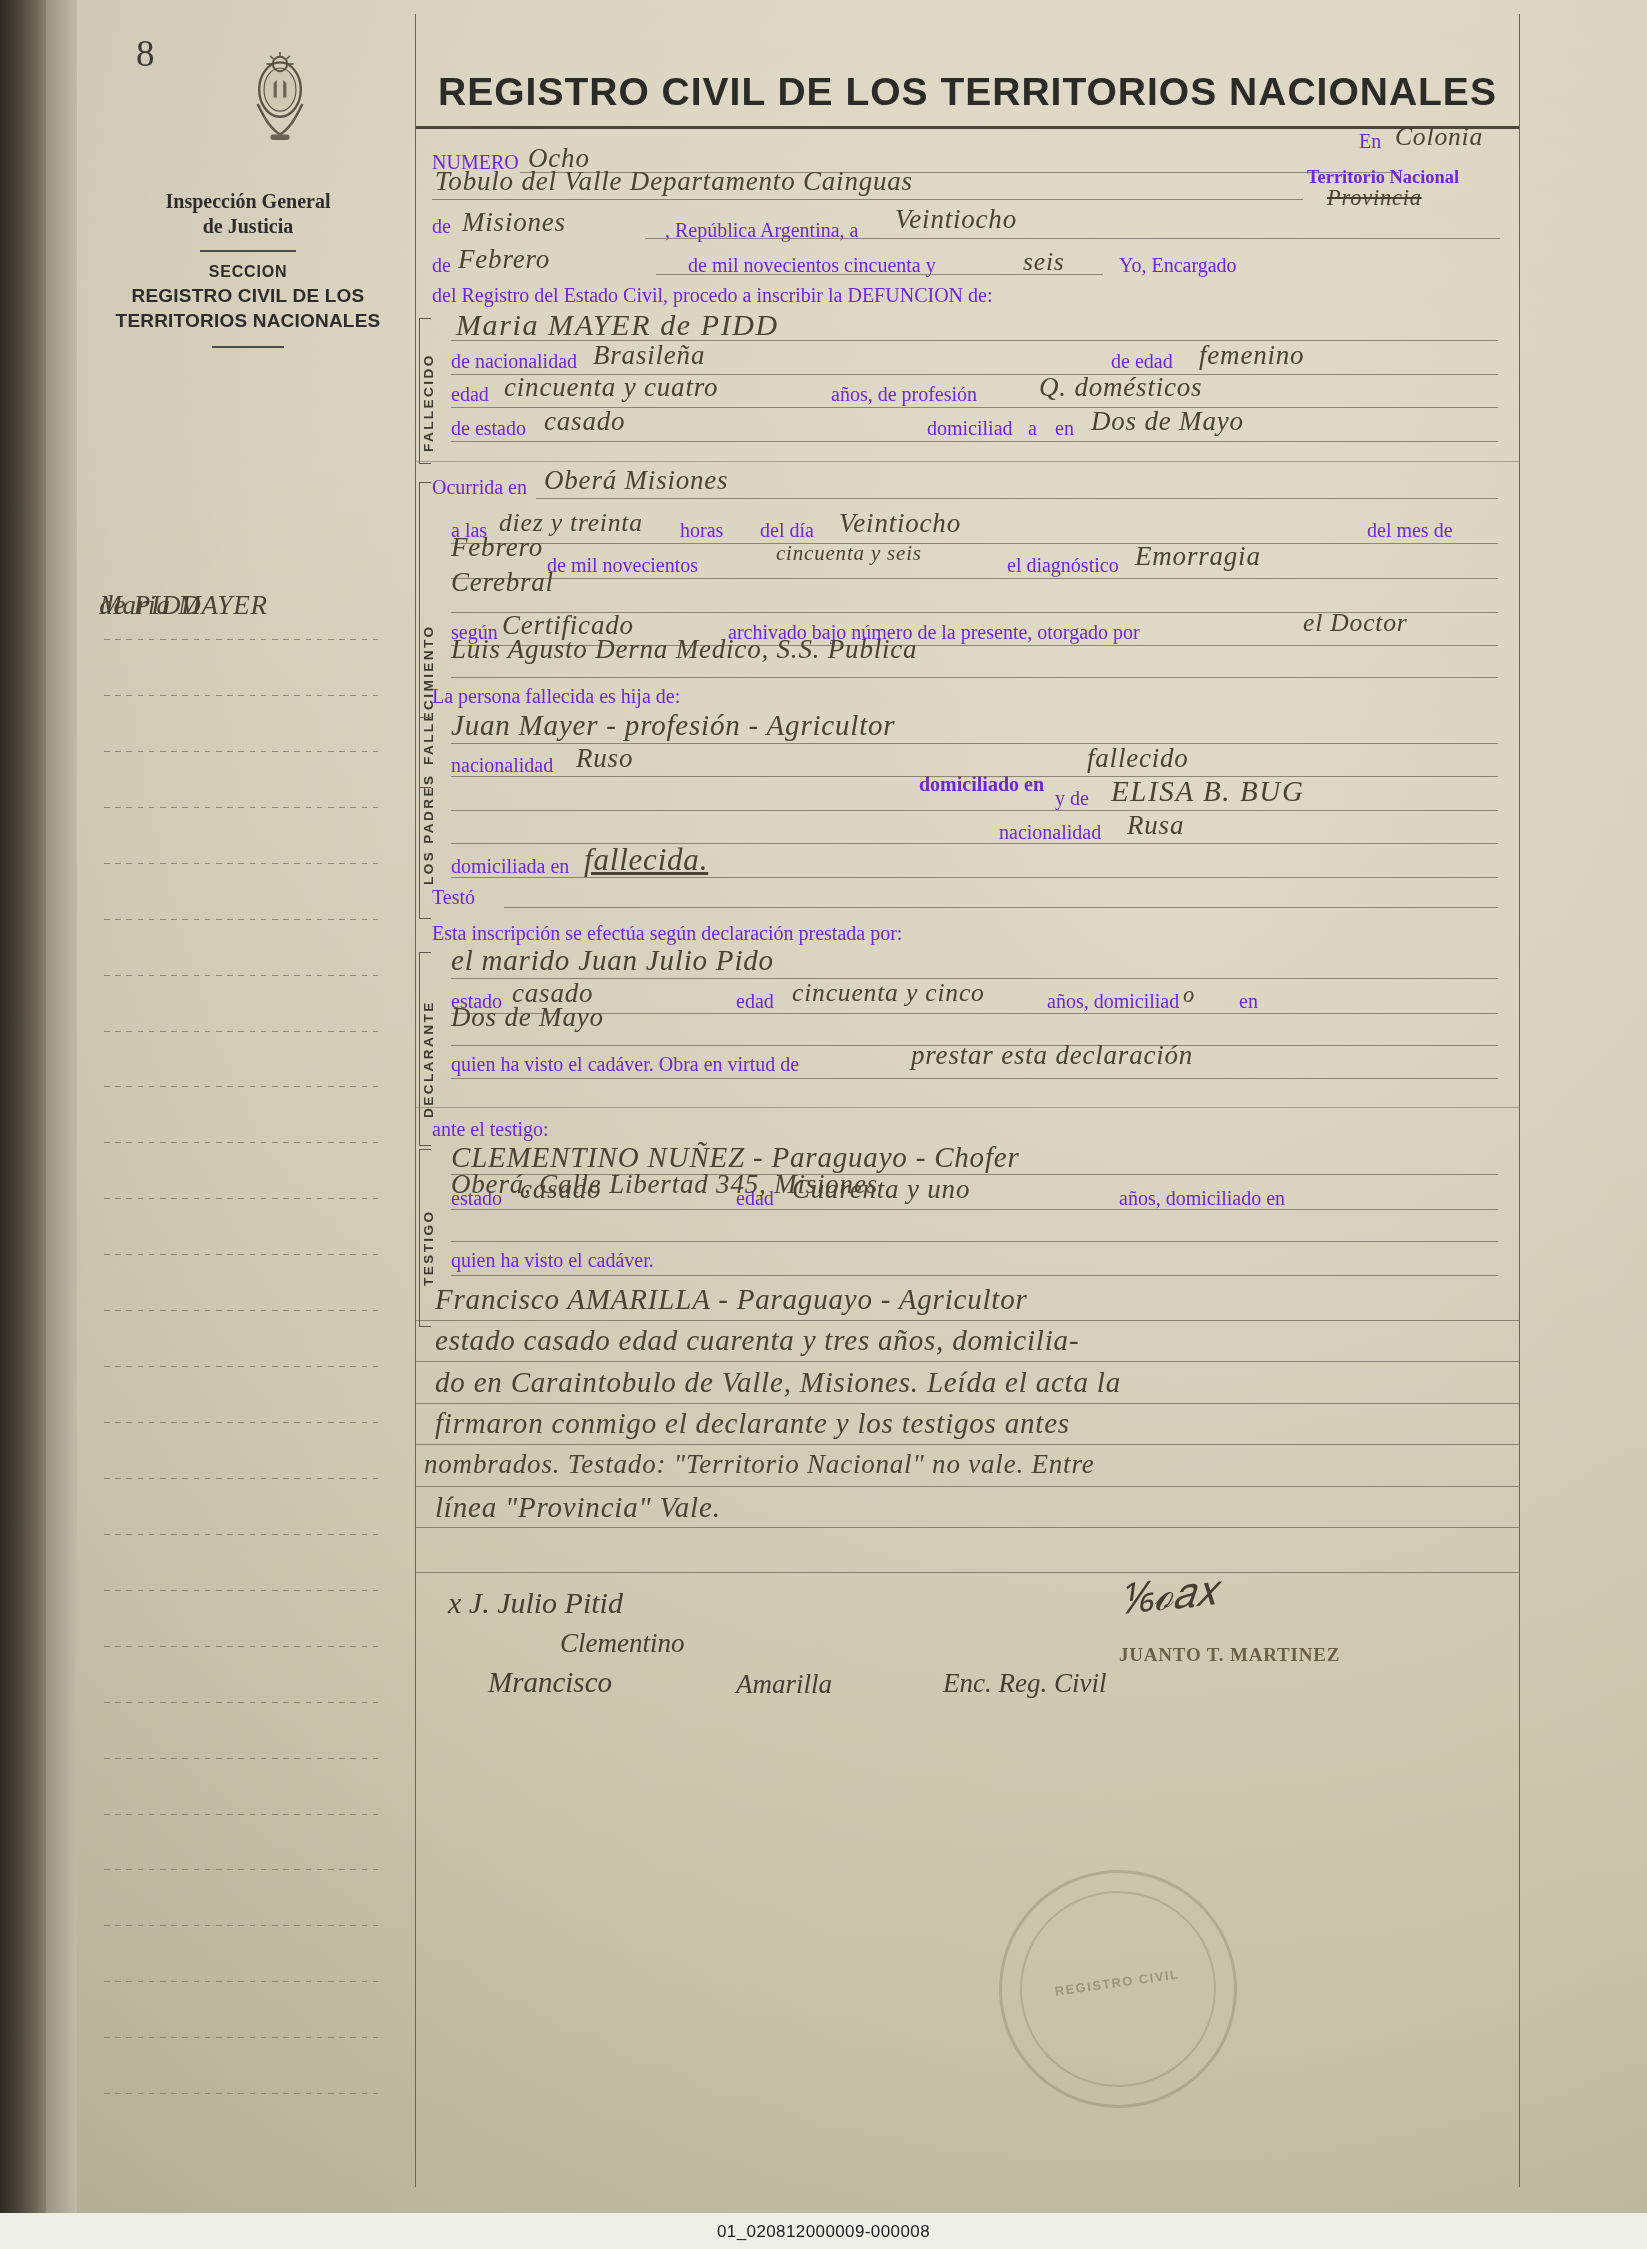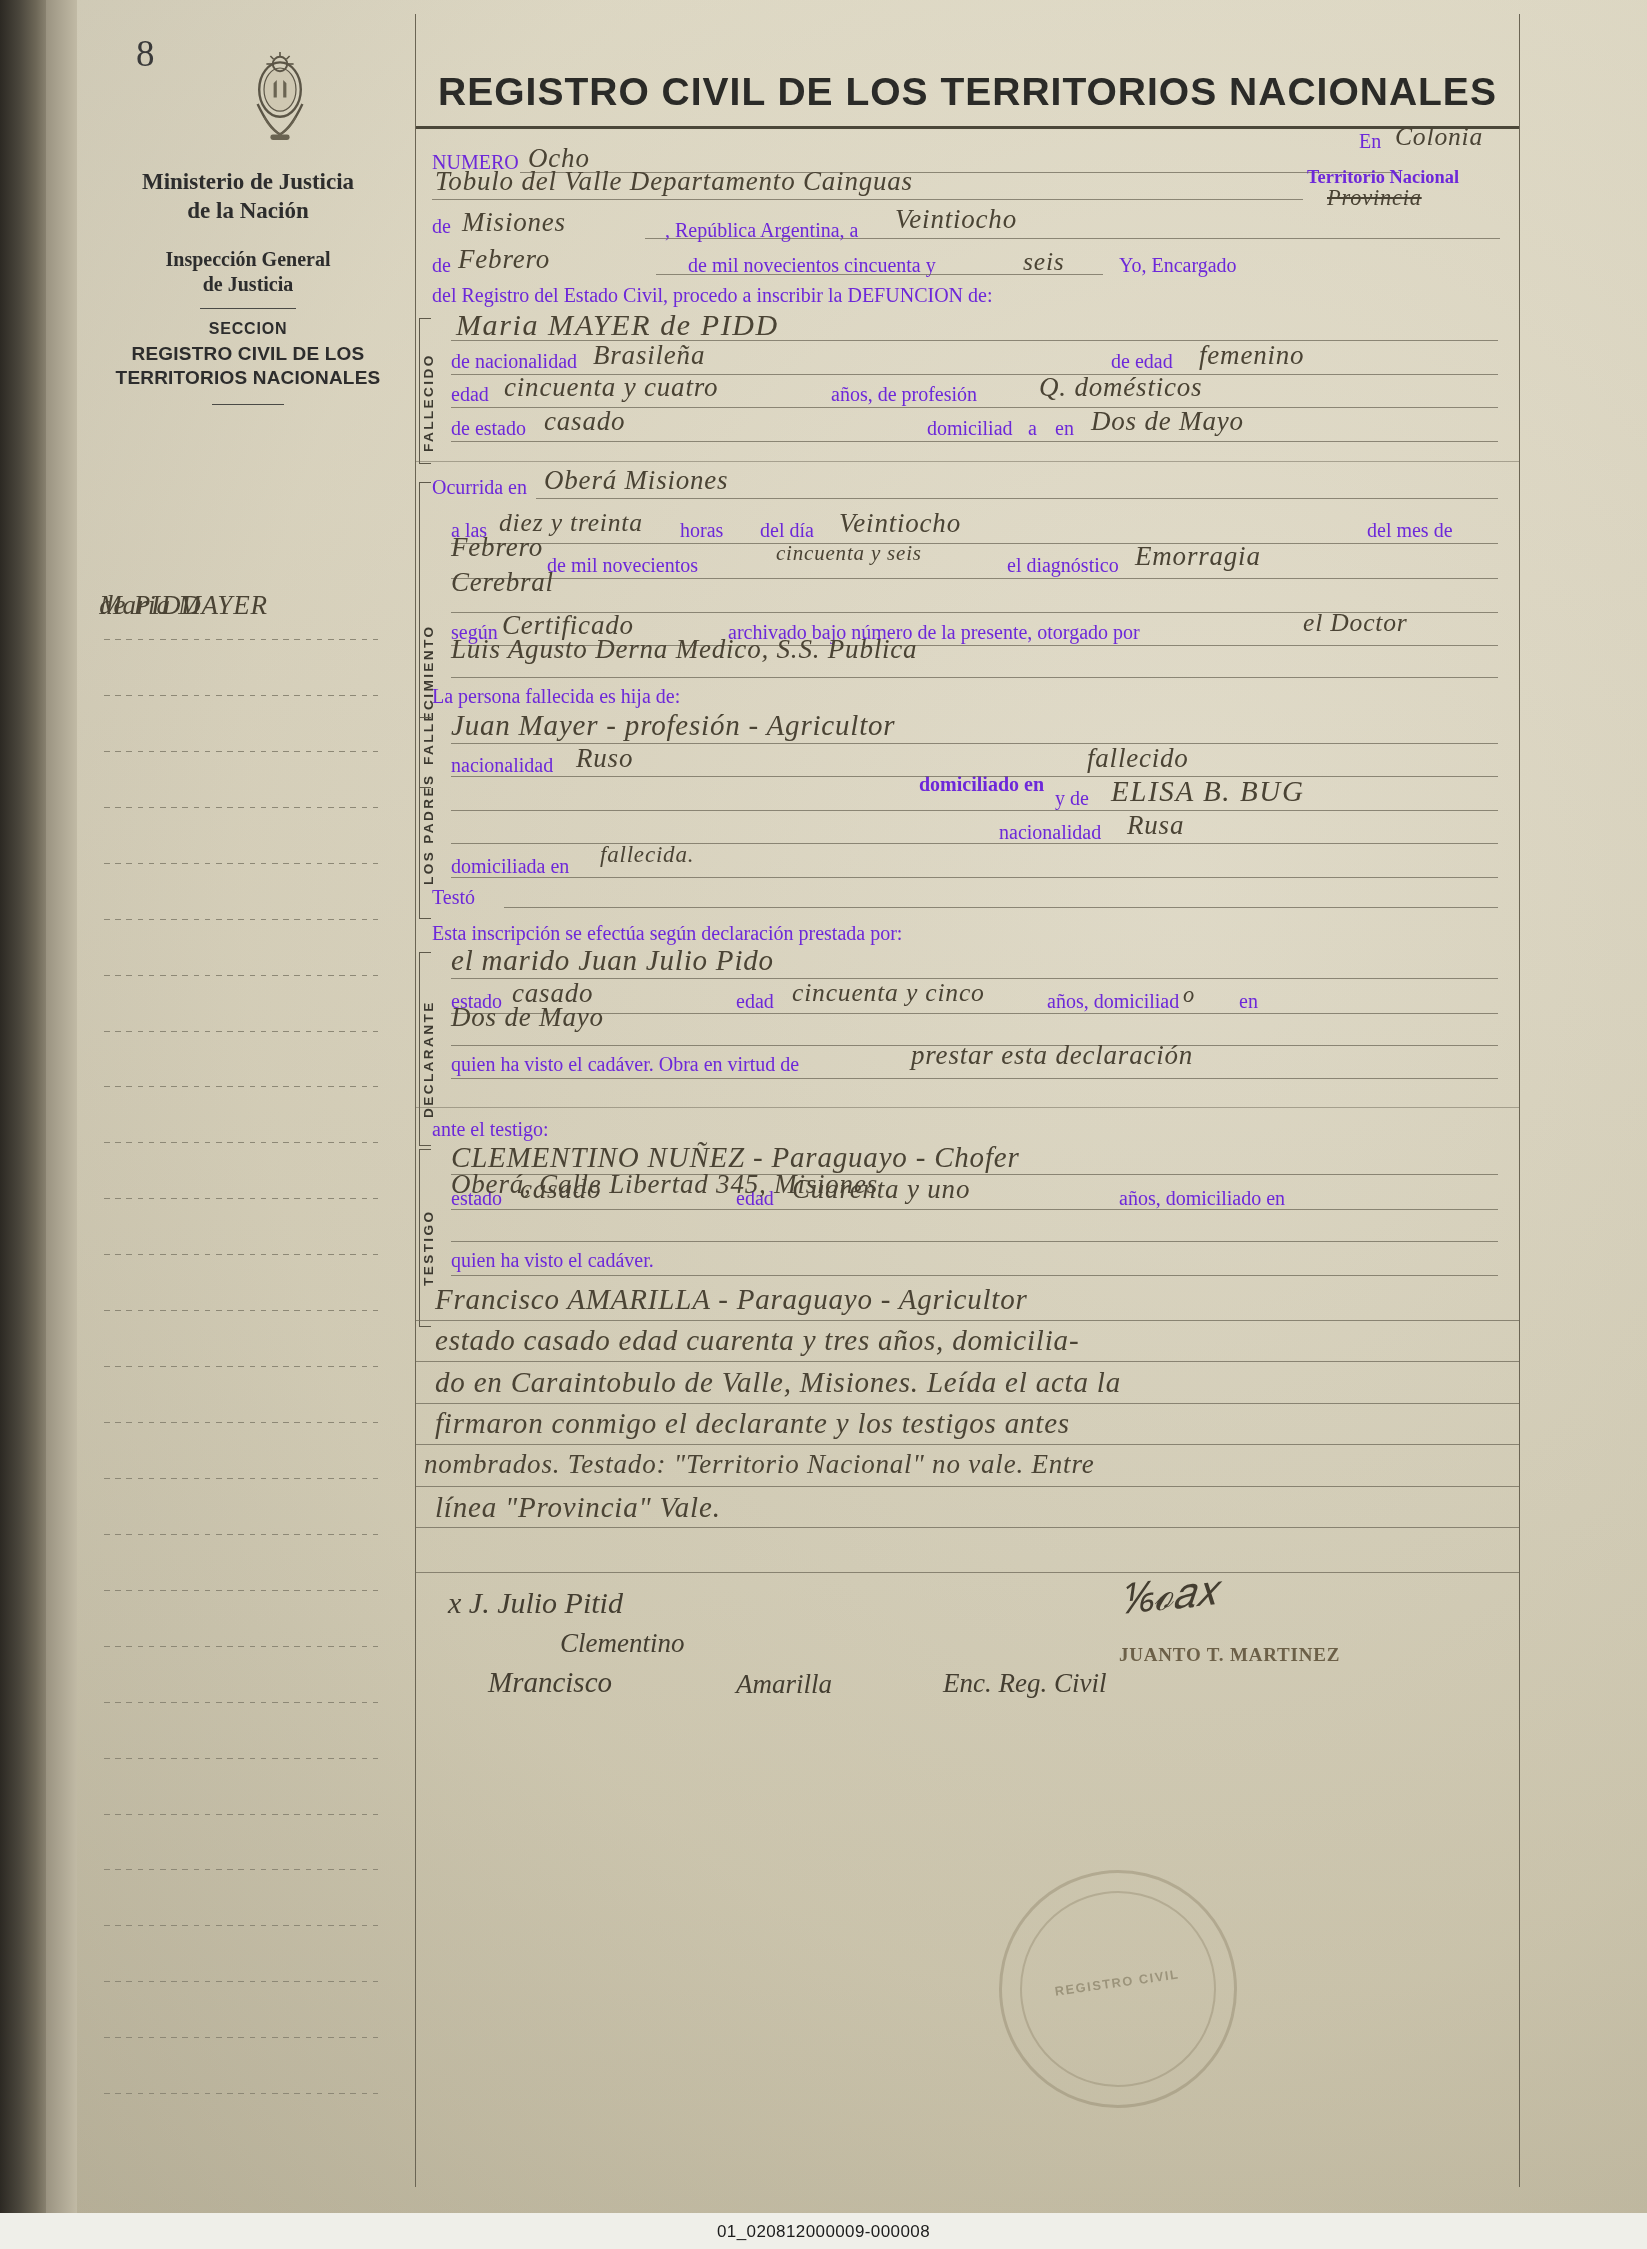--- a/index.html
+++ b/index.html
@@ -101,22 +101,20 @@
           <line x1="67" y1="20" x2="60" y2="20"></line>
         </g>
         <path d="M22 70 q14 30 28 38 q14 -8 28 -38" fill="none" stroke="#5b5546" stroke-width="3"></path>
         <path d="M30 86 q8 16 20 22" fill="none" stroke="#6a6452" stroke-width="2"></path>
         <path d="M70 86 q-8 16 -20 22" fill="none" stroke="#6a6452" stroke-width="2"></path>
         <rect x="38" y="108" width="24" height="7" rx="3" fill="#6a6452"></rect>
       </svg>
     </div>
 
     <div class="minhead">
-      <div class="l1"><span>Ministerio de Justicia</span><br>
-        <span>de la Nación</span></div>
       <div class="l2" style="margin-top:21px;"><span>Inspección General</span><br>
         <span>de Justicia</span></div>
       <div class="sep"></div>
       <div class="l3">SECCION</div>
       <div class="l4"><span>REGISTRO CIVIL DE LOS</span><br>
         <span>TERRITORIOS NACIONALES</span></div>
       <div class="sep" style="width:72px;margin-top:12.8px;"></div>
     </div>
 
     <div class="marginname">
@@ -262,21 +260,21 @@
 
     <div class="pt" style="left:639px; top:773px;">y de</div>
     <div class="hw" style="left:695px; top:761px; font-size:29px; letter-spacing:1.6px;">ELISA B. BUG</div>
     <div class="line" style="left:35px; top:796px; width:1047px;"></div>
 
     <div class="pt" style="left:583px; top:807px;">nacionalidad</div>
     <div class="hw" style="left:711px; top:796px; font-size:27px;">Rusa</div>
     <div class="line" style="left:35px; top:829px; width:1047px;"></div>
 
     <div class="pt" style="left:35px; top:841px;">domiciliada en</div>
-    <div class="hw" style="left:184px; top:828px; font-size:23px;">fallecida.</div>
+    <div class="hw" style="left:168px; top:828px; font-size:31px;text-decoration:underline;">fallecida.</div>
     <div class="line" style="left:35px; top:863px; width:1047px;"></div>
 
     <div class="pt" style="left:16px; top:872px;">Testó</div>
     <div class="line" style="left:88px; top:893px; width:994px;"></div>
 
     <div class="pt" style="left:16px; top:908px;">Esta inscripción se efectúa según declaración prestada por:</div>
     <div class="vbracket" style="left:3.2px; top:938px; height:192px;"></div>
     <div class="vlabel" style="left:4.8px; top:976px; height:128px;">DECLARANTE</div>
 
     <div class="hw" style="left:35px; top:930px; font-size:29px;">el marido Juan Julio Pido</div>

